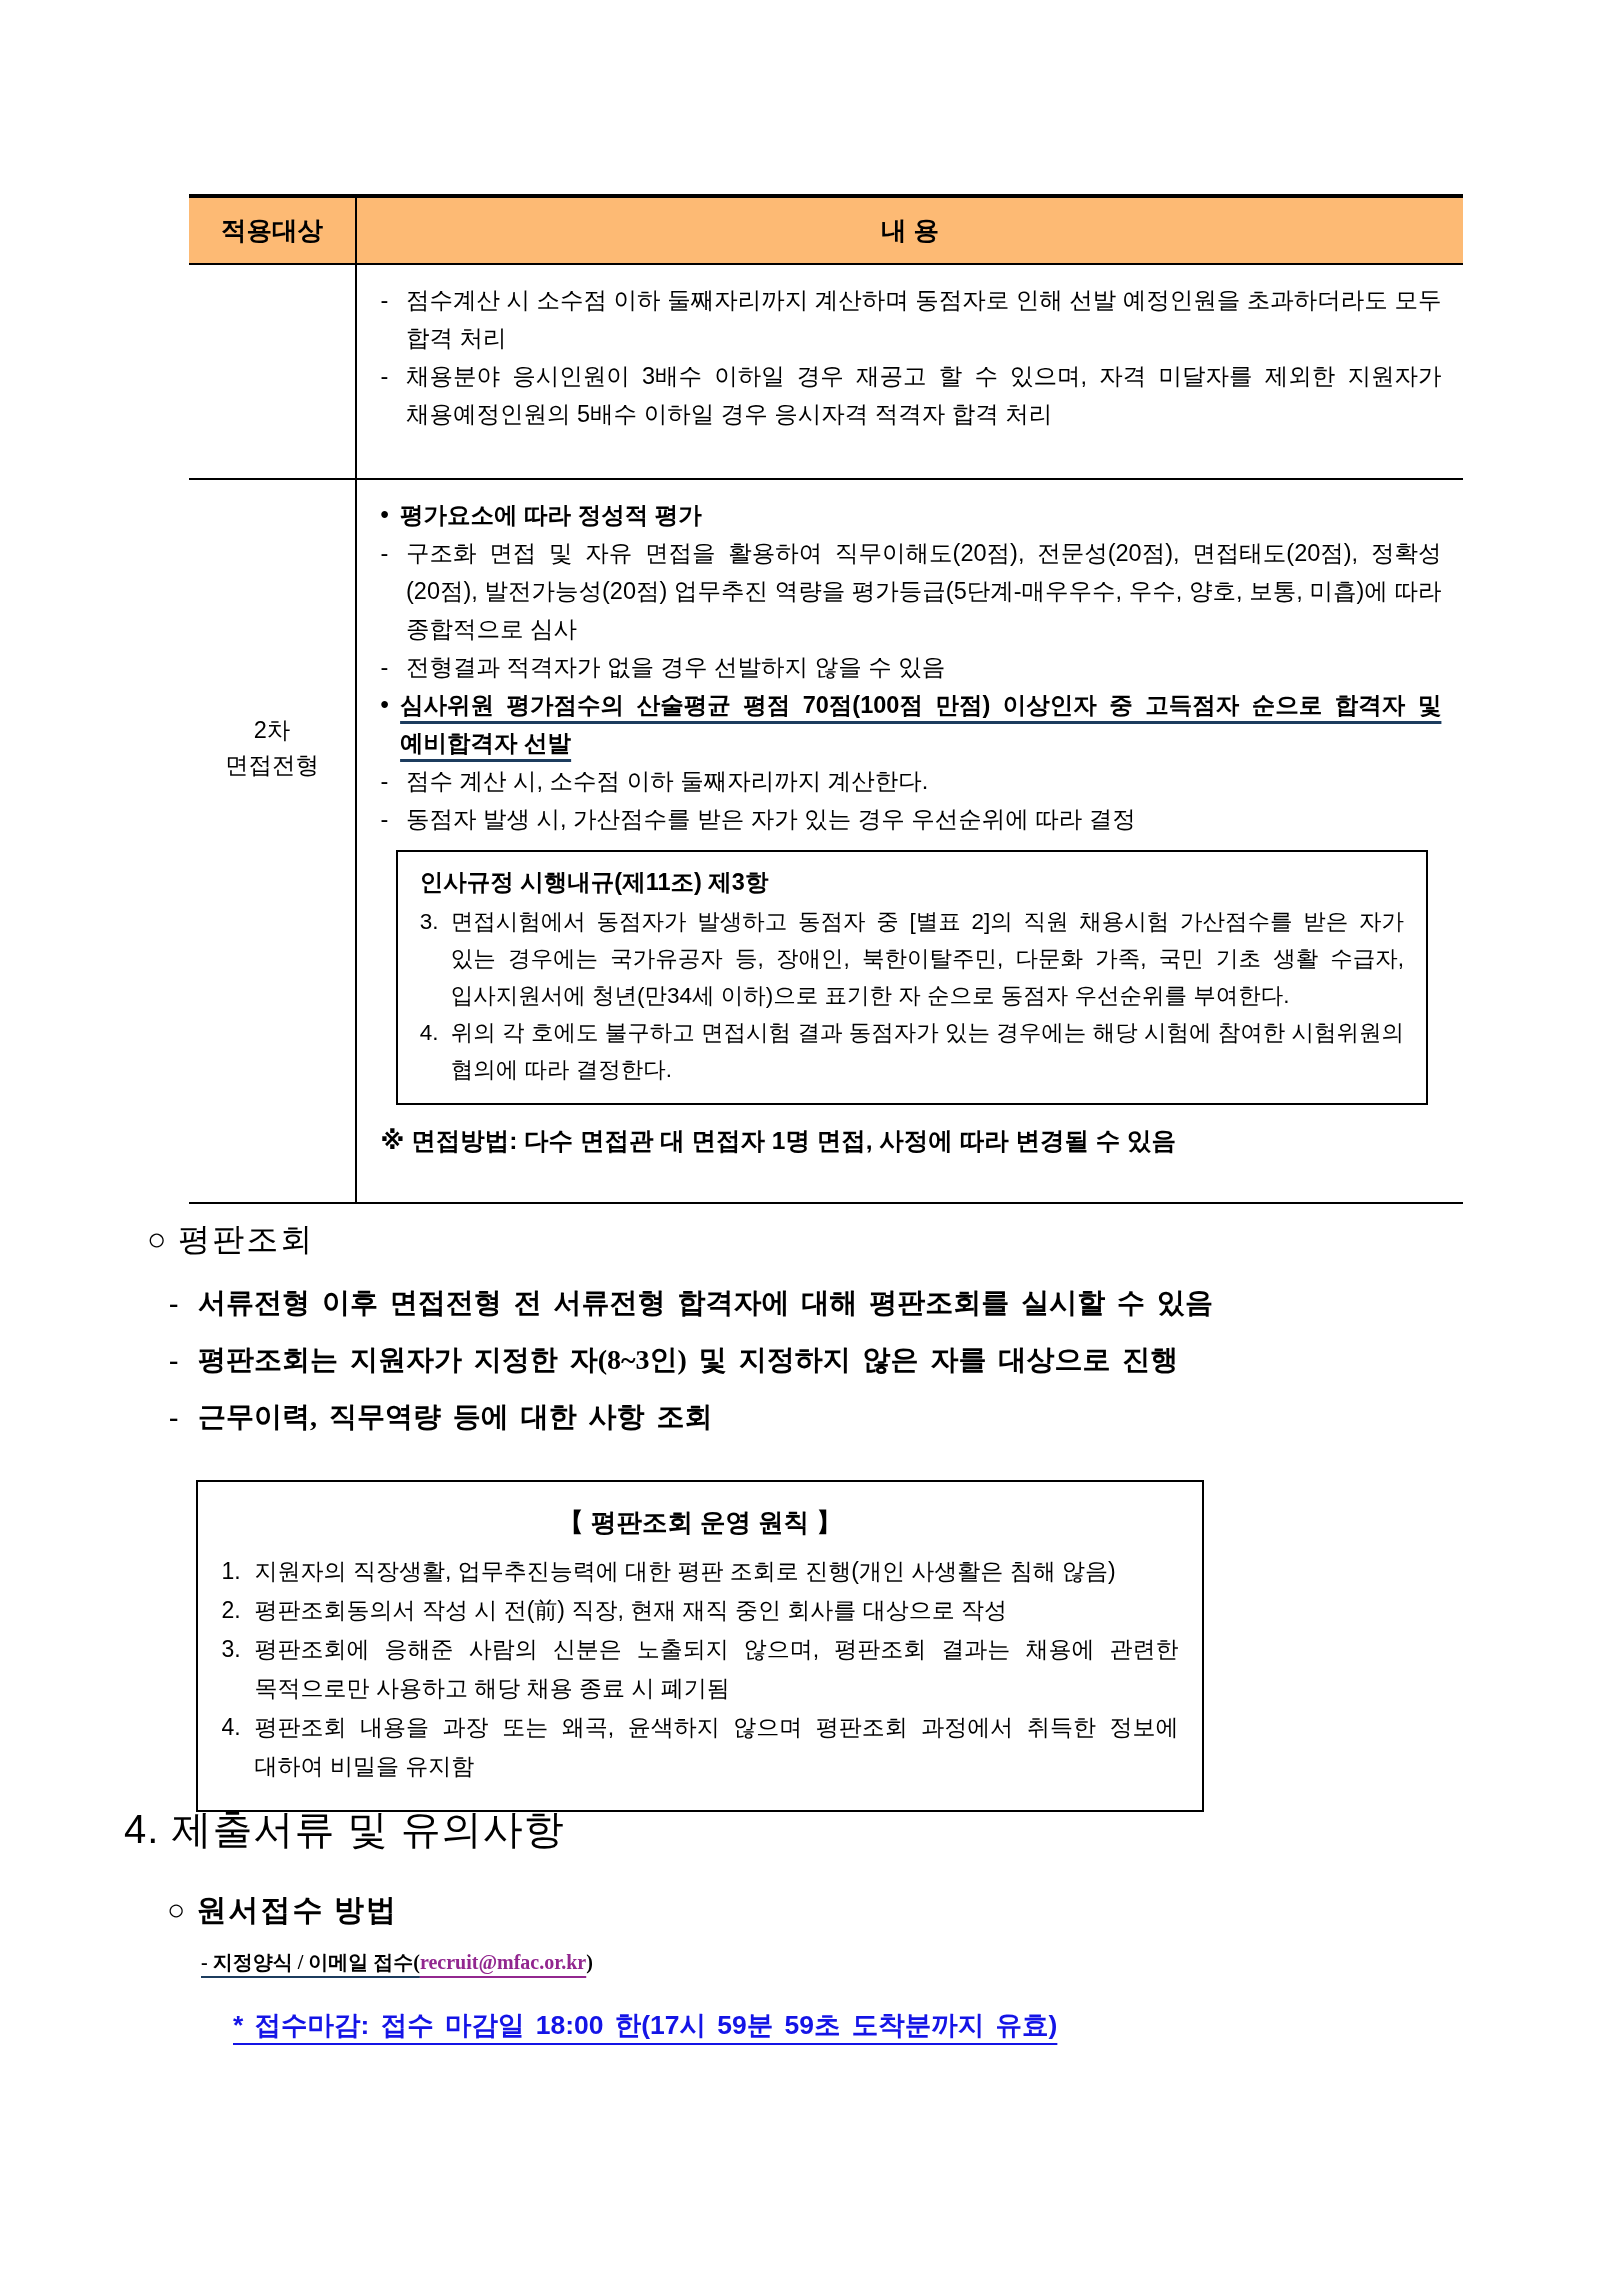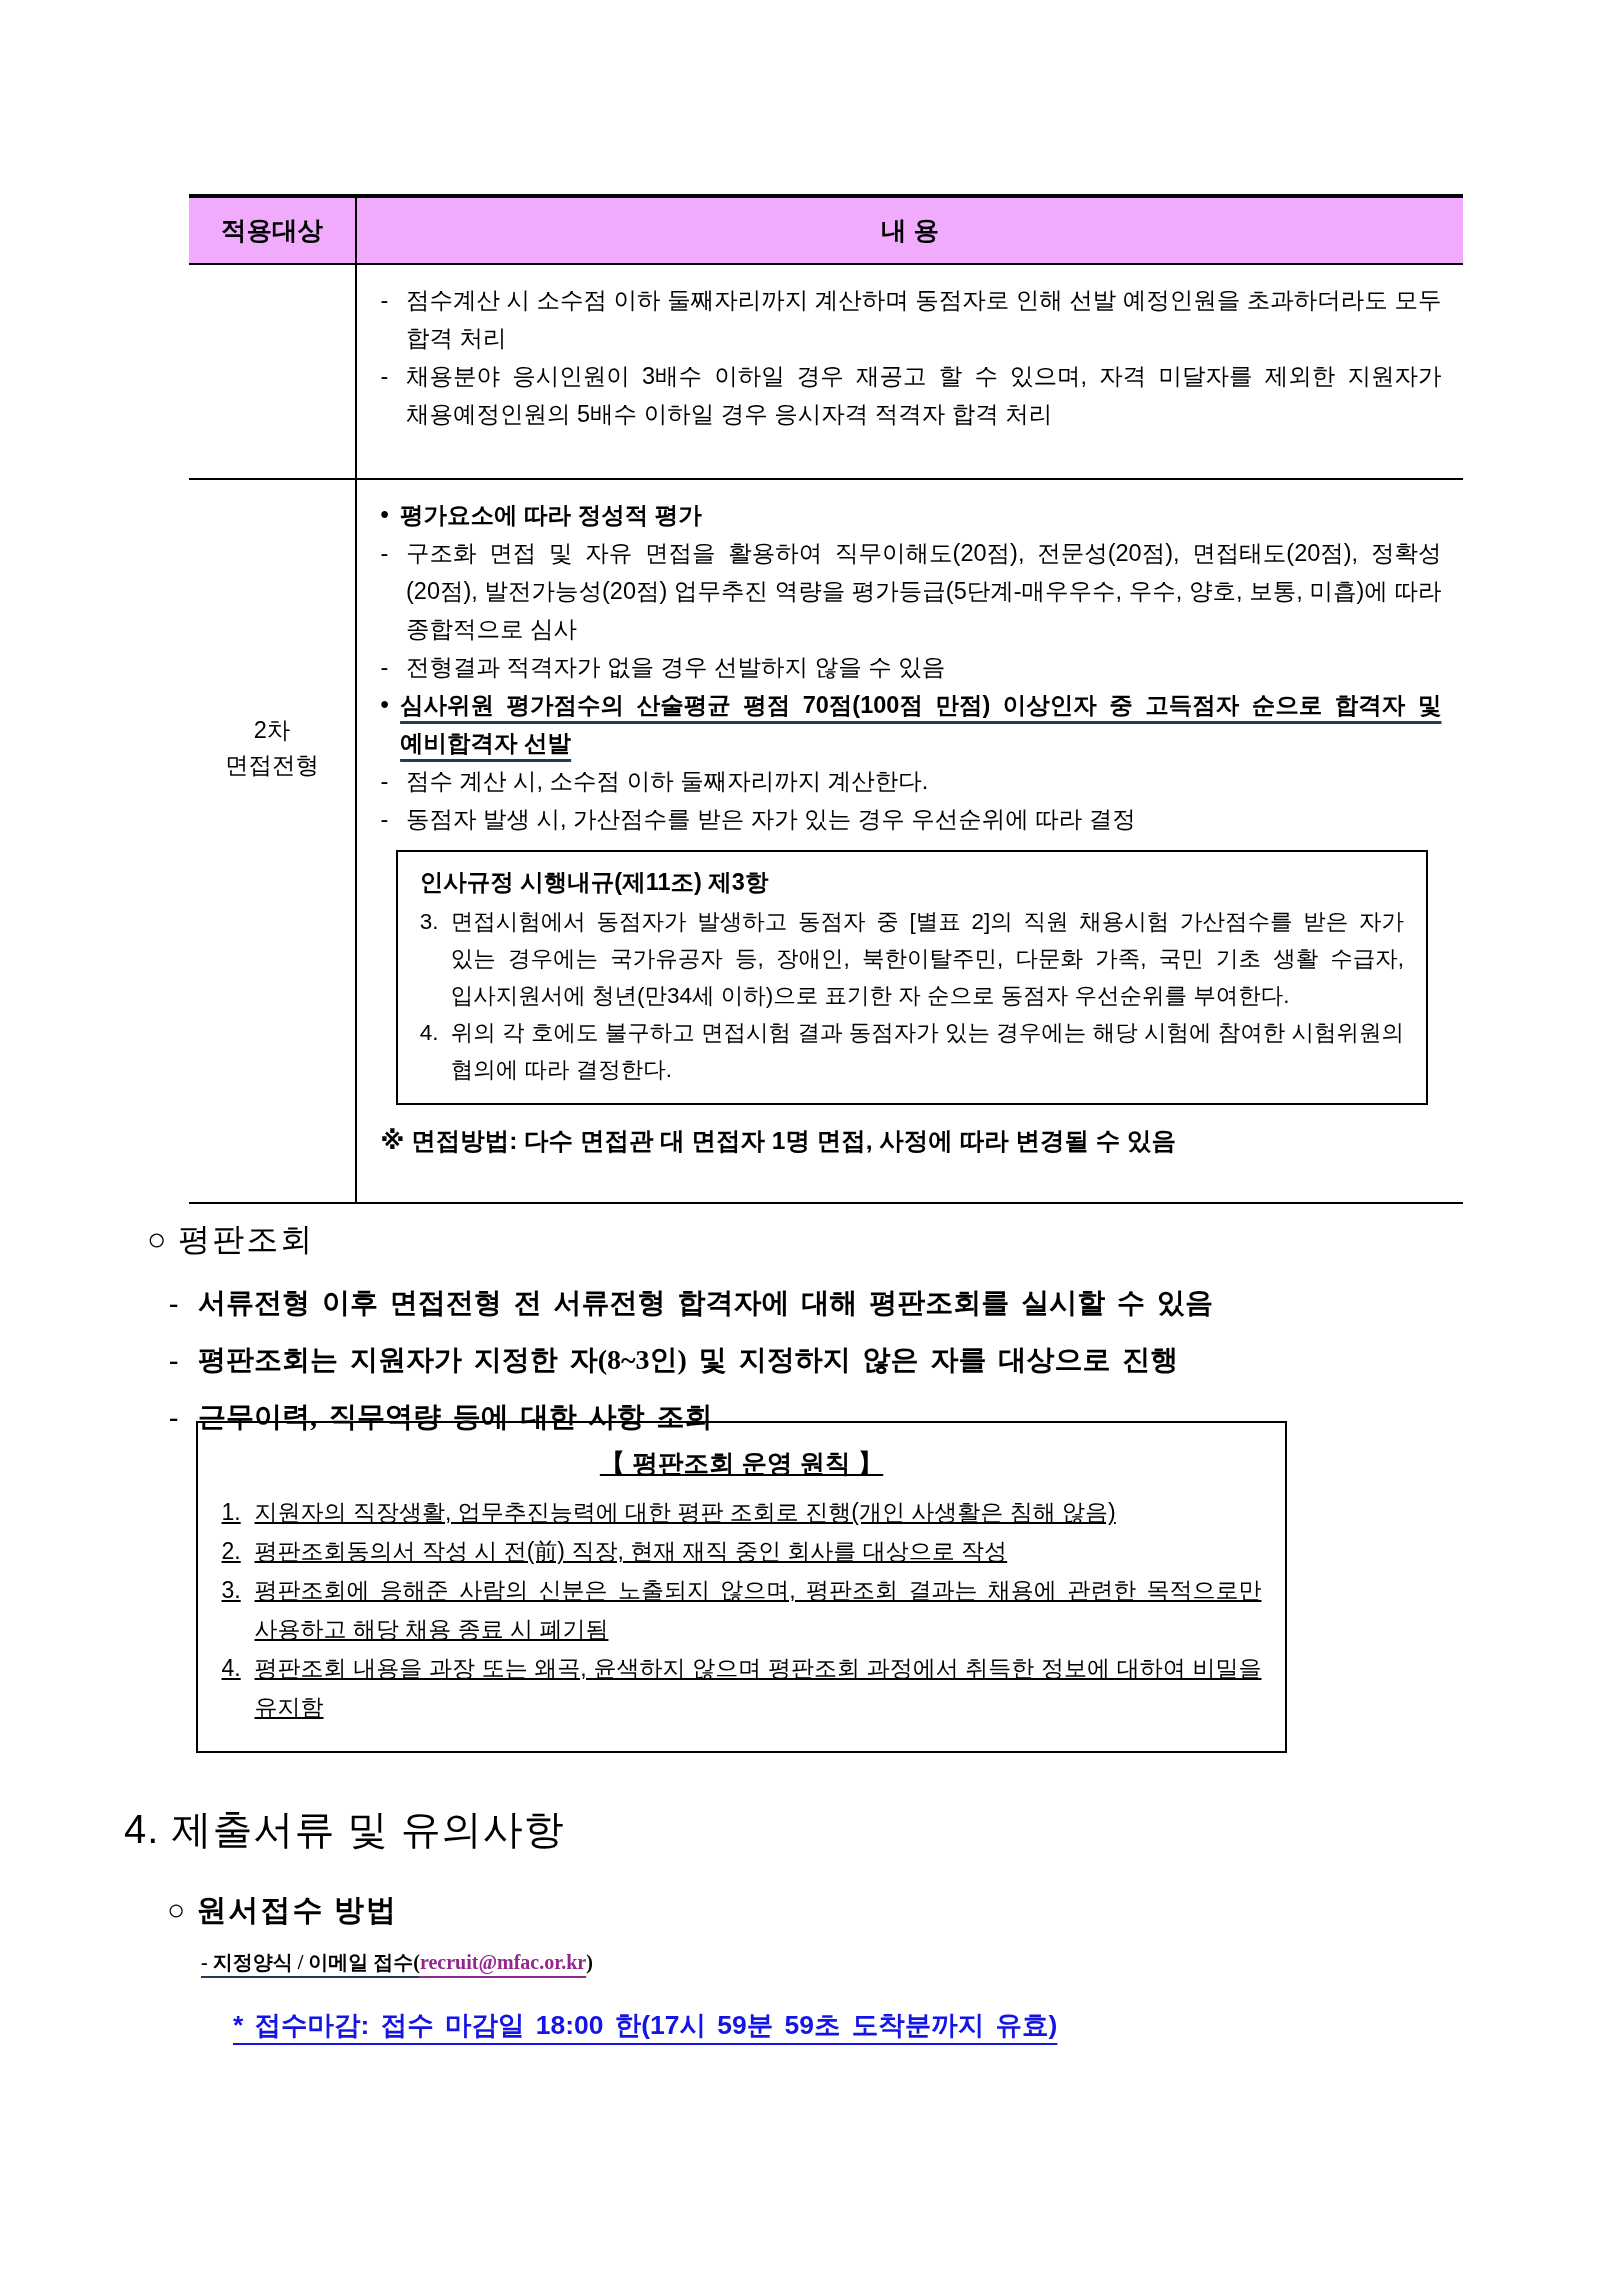--- a/index.html
+++ b/index.html
@@ -12,21 +12,21 @@
     overflow:hidden;
   }
   
   .sel-table{
     position:absolute;left:189px;top:194px;width:1274px;
     border-collapse:collapse;table-layout:fixed;
   }
   .sel-table td,.sel-table th{vertical-align:top;}
   .sel-table .col1{width:164px;}
   .sel-table thead th{
-    background:#f0abfc;
+    background:#fdba74;
     border-top:4.9px solid #000;
     border-bottom:2.9px double #000;
     height:63px;vertical-align:middle;
     font-size:25.5px;font-weight:bold;text-align:center;
   }
   .sel-table thead th.col2h{border-left:2px solid #000;}
   .sel-table tbody td{border-bottom:2px solid #000;}
   .sel-table tbody td.cell-content{border-left:2px solid #000;padding:15.7px 21.6px 13.7px 23.5px;}
   .sel-table tbody td.cell-label{
     text-align:center;font-size:23.5px;vertical-align:middle;padding:0 3.9px;
@@ -66,24 +66,23 @@
   .rep-lines{
     position:absolute;left:169px;top:1274px;width:1304px;
     font-family:"Liberation Serif","DejaVu Serif",serif;
     font-size:28px;font-weight:bold;word-spacing:4.9px;
   }
   .rep-lines .li{font-size:28px;line-height:57px;}
   .rep-lines .li .mark{width:29px;}
   .rep-lines .li .txt{text-align:left;}
 
   .repbox{
-    position:absolute;left:196px;top:1421px;width:1091px;
+    position:absolute;left:196px;top:1480px;width:1008px;
     border:2px solid #000;box-sizing:border-box;
     padding:17.6px 23.5px 23.5px 23.5px;
-    text-decoration:underline;
   }
   .repbox-title{text-align:center;font-size:25.5px;font-weight:bold;line-height:45px;margin-bottom:7.8px;}
   .repbox .li{font-size:23px;line-height:39px;}
   .repbox .li .mark{width:33px;}
 
   
   .sec4-heading{
     position:absolute;left:124px;top:1802px;
     font-size:40px;font-weight:normal;letter-spacing:1px;
   }

